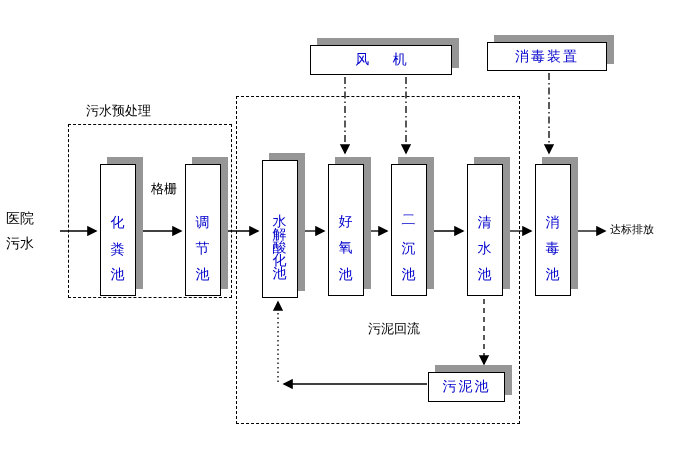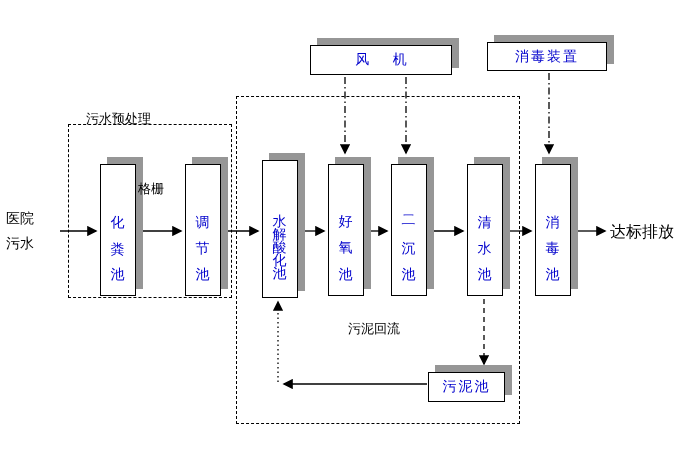--- a/index.html
+++ b/index.html
@@ -15,21 +15,21 @@
     display:flex;align-items:center;justify-content:center;
   }
   .tank{width:36px;height:132px;color:#0000cc;font-size:14px;}
   .vtext{writing-mode:vertical-lr;text-orientation:upright;}
   .sp3{letter-spacing:26px;margin-top:26px;}
   .sp5{letter-spacing:13px;margin-top:13px;}
   .hbox{color:#0000cc;font-size:14px;letter-spacing:2px;}
   .pre{white-space:pre;letter-spacing:0;}
   .lbl{position:absolute;font-size:13px;color:#000;white-space:nowrap;}
   .influent{font-size:14px;white-space:pre-line;line-height:1.8;text-align:left;}
-  .effluent{font-size:16px;}
+  .effluent{font-size:11px;}
 </style>
 </head>
 <body>
 
 <div class="canvas">
 
   <svg class="arrows" viewBox="0 0 700 450" xmlns="http://www.w3.org/2000/svg">
     <defs>
       <marker id="arr" viewBox="0 0 10 10" refX="8.5" refY="5" markerWidth="8" markerHeight="8" orient="auto-start-reverse">
         <path d="M0,0 L10,5 L0,10 z" fill="#000"></path>
@@ -47,21 +47,21 @@
       <path d="M345 77 V153" stroke-dasharray="7 3 1.5 3" marker-end="url(#arr)"></path>
       <path d="M406 77 V153" stroke-dasharray="7 3 1.5 3" marker-end="url(#arr)"></path>
       <path d="M549 73 V153" stroke-dasharray="7 3 1.5 3" marker-end="url(#arr)"></path>
       <path d="M484 299 V364" stroke-dasharray="5 4" marker-end="url(#arr)"></path>
       <path d="M427 384 H284" marker-end="url(#arr)"></path>
       <path d="M278 382 V302" stroke-dasharray="1.5 3" marker-end="url(#arr)"></path>
     </g>
   </svg>
 
   <div class="dashed-box" style="left:68px;top:124px;width:164px;height:174px;"></div>
-  <div class="lbl" style="left:86px;top:110px;">污水预处理</div>
+  <div class="lbl" style="left:86px;top:102px;">污水预处理</div>
 
   <div class="dashed-box" style="left:236px;top:96px;width:284px;height:328px;"></div>
 
   <div class="shadowbox hbox" style="left:310px;top:45px;width:142px;height:30px;">
     <span class="pre">风      机</span>
   </div>
 
   <div class="shadowbox hbox" style="left:487px;top:42px;width:120px;height:29px;">
     <span>消毒装置</span>
   </div>
@@ -94,19 +94,19 @@
     <span class="vtext sp3">消毒池</span>
   </div>
 
   <div class="shadowbox hbox" style="left:428px;top:372px;width:77px;height:30px;">
     <span>污泥池</span>
   </div>
 
   <div class="lbl influent" style="left:6px;top:206px;width:46px;">医院
 污水</div>
 
-  <div class="lbl" style="left:138px;top:180px;">格栅</div>
+  <div class="lbl" style="left:151px;top:180px;">格栅</div>
 
-  <div class="lbl" style="left:348px;top:320px;">污泥回流</div>
+  <div class="lbl" style="left:368px;top:320px;">污泥回流</div>
 
   <div class="lbl effluent" style="left:610px;top:222px;">达标排放</div>
 
 </div>
 
 </body></html>

